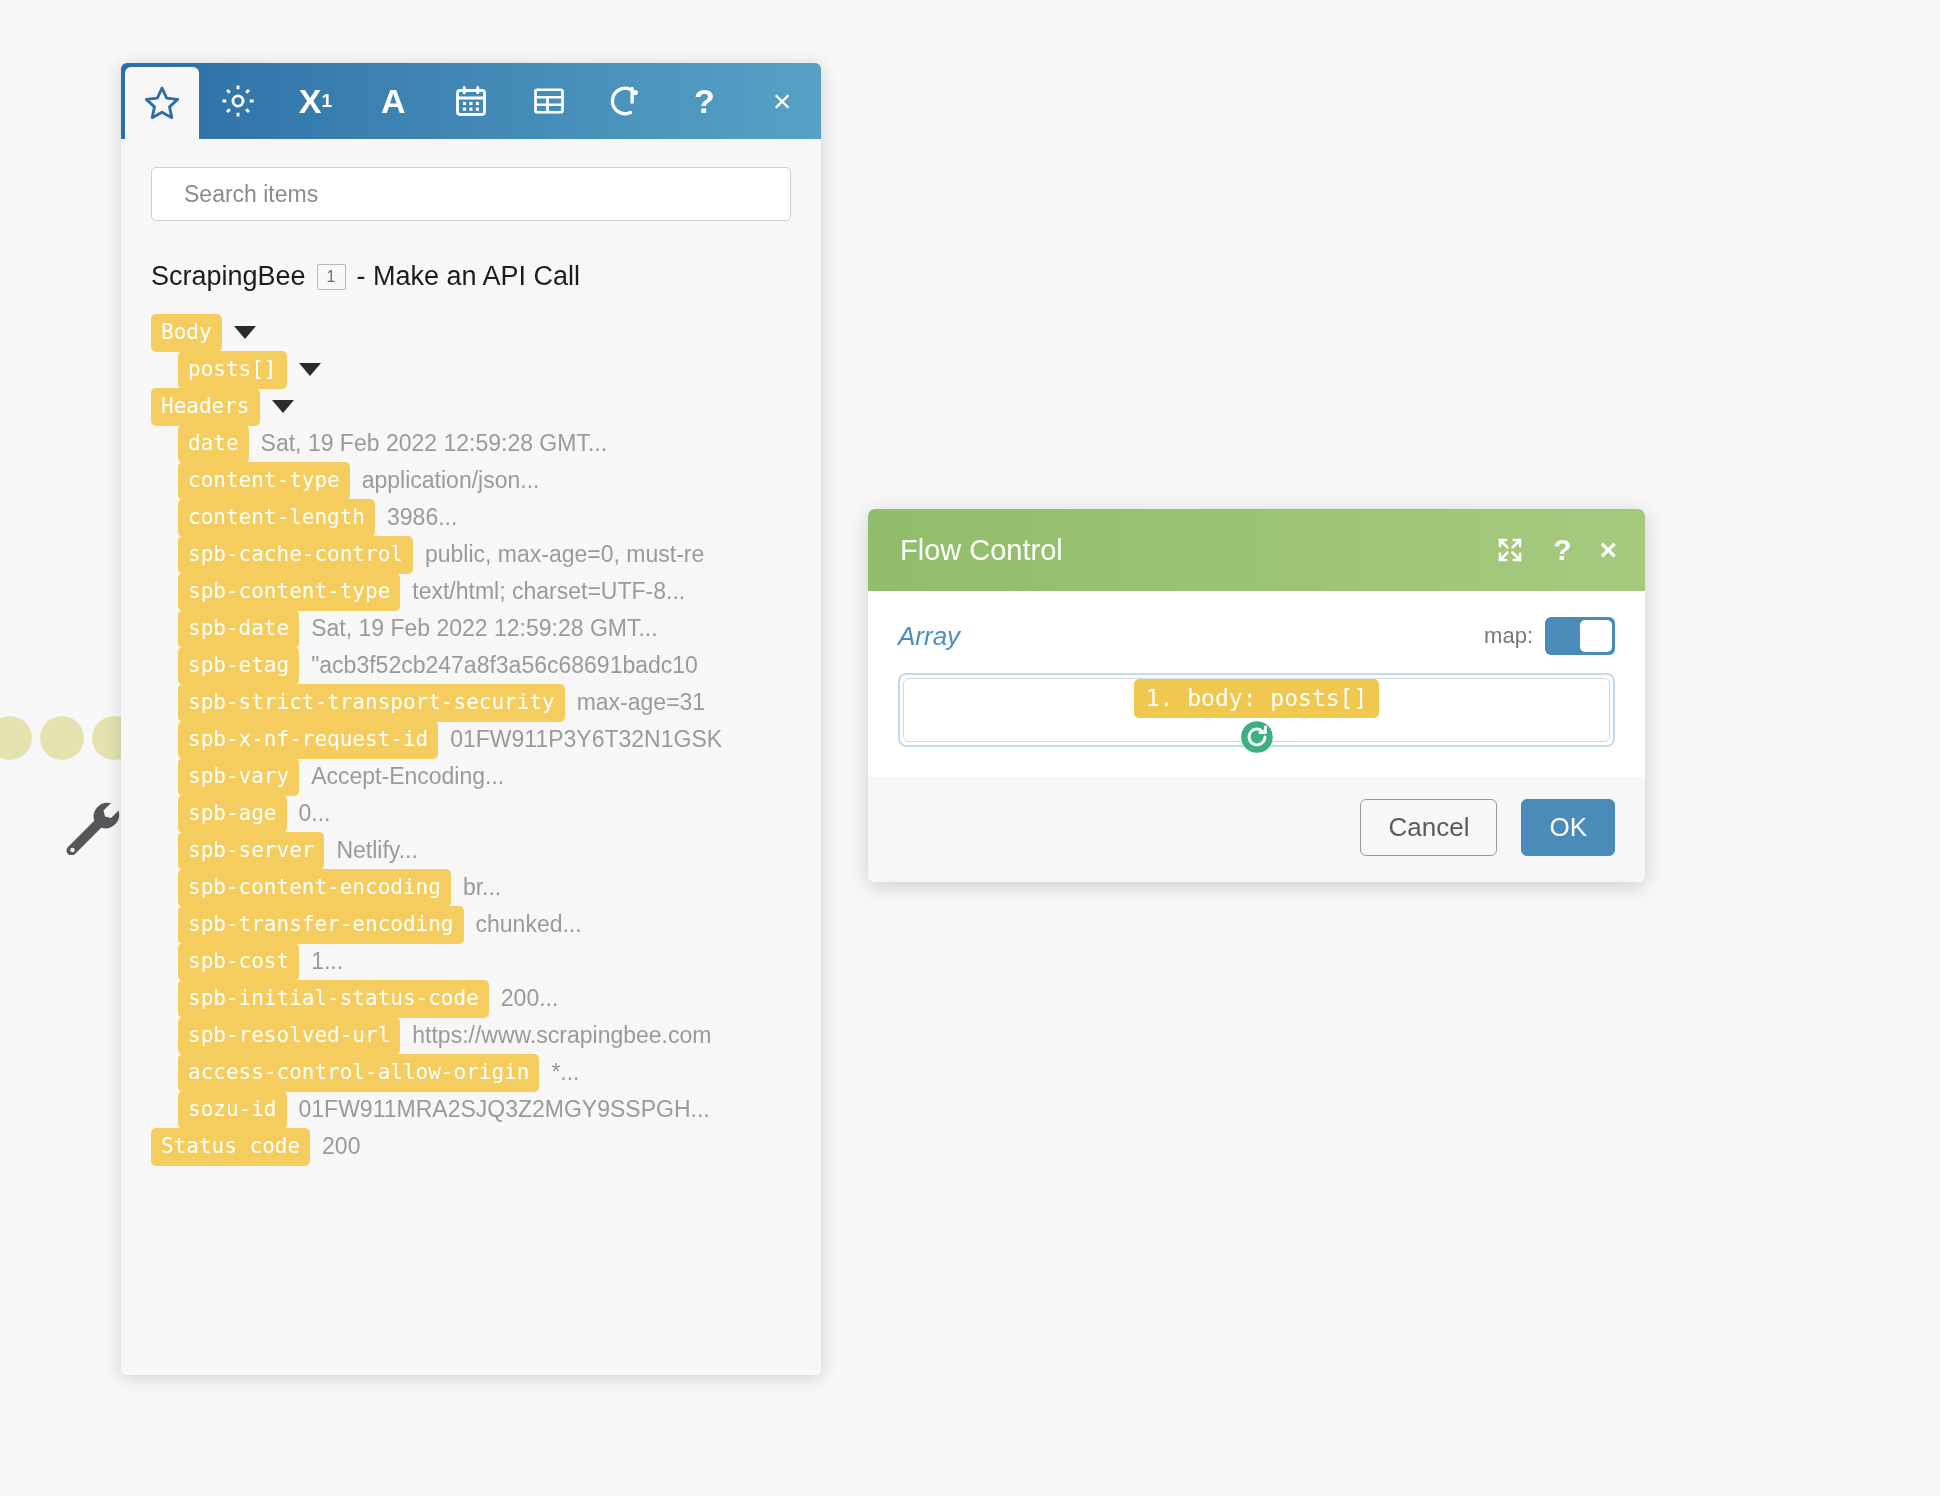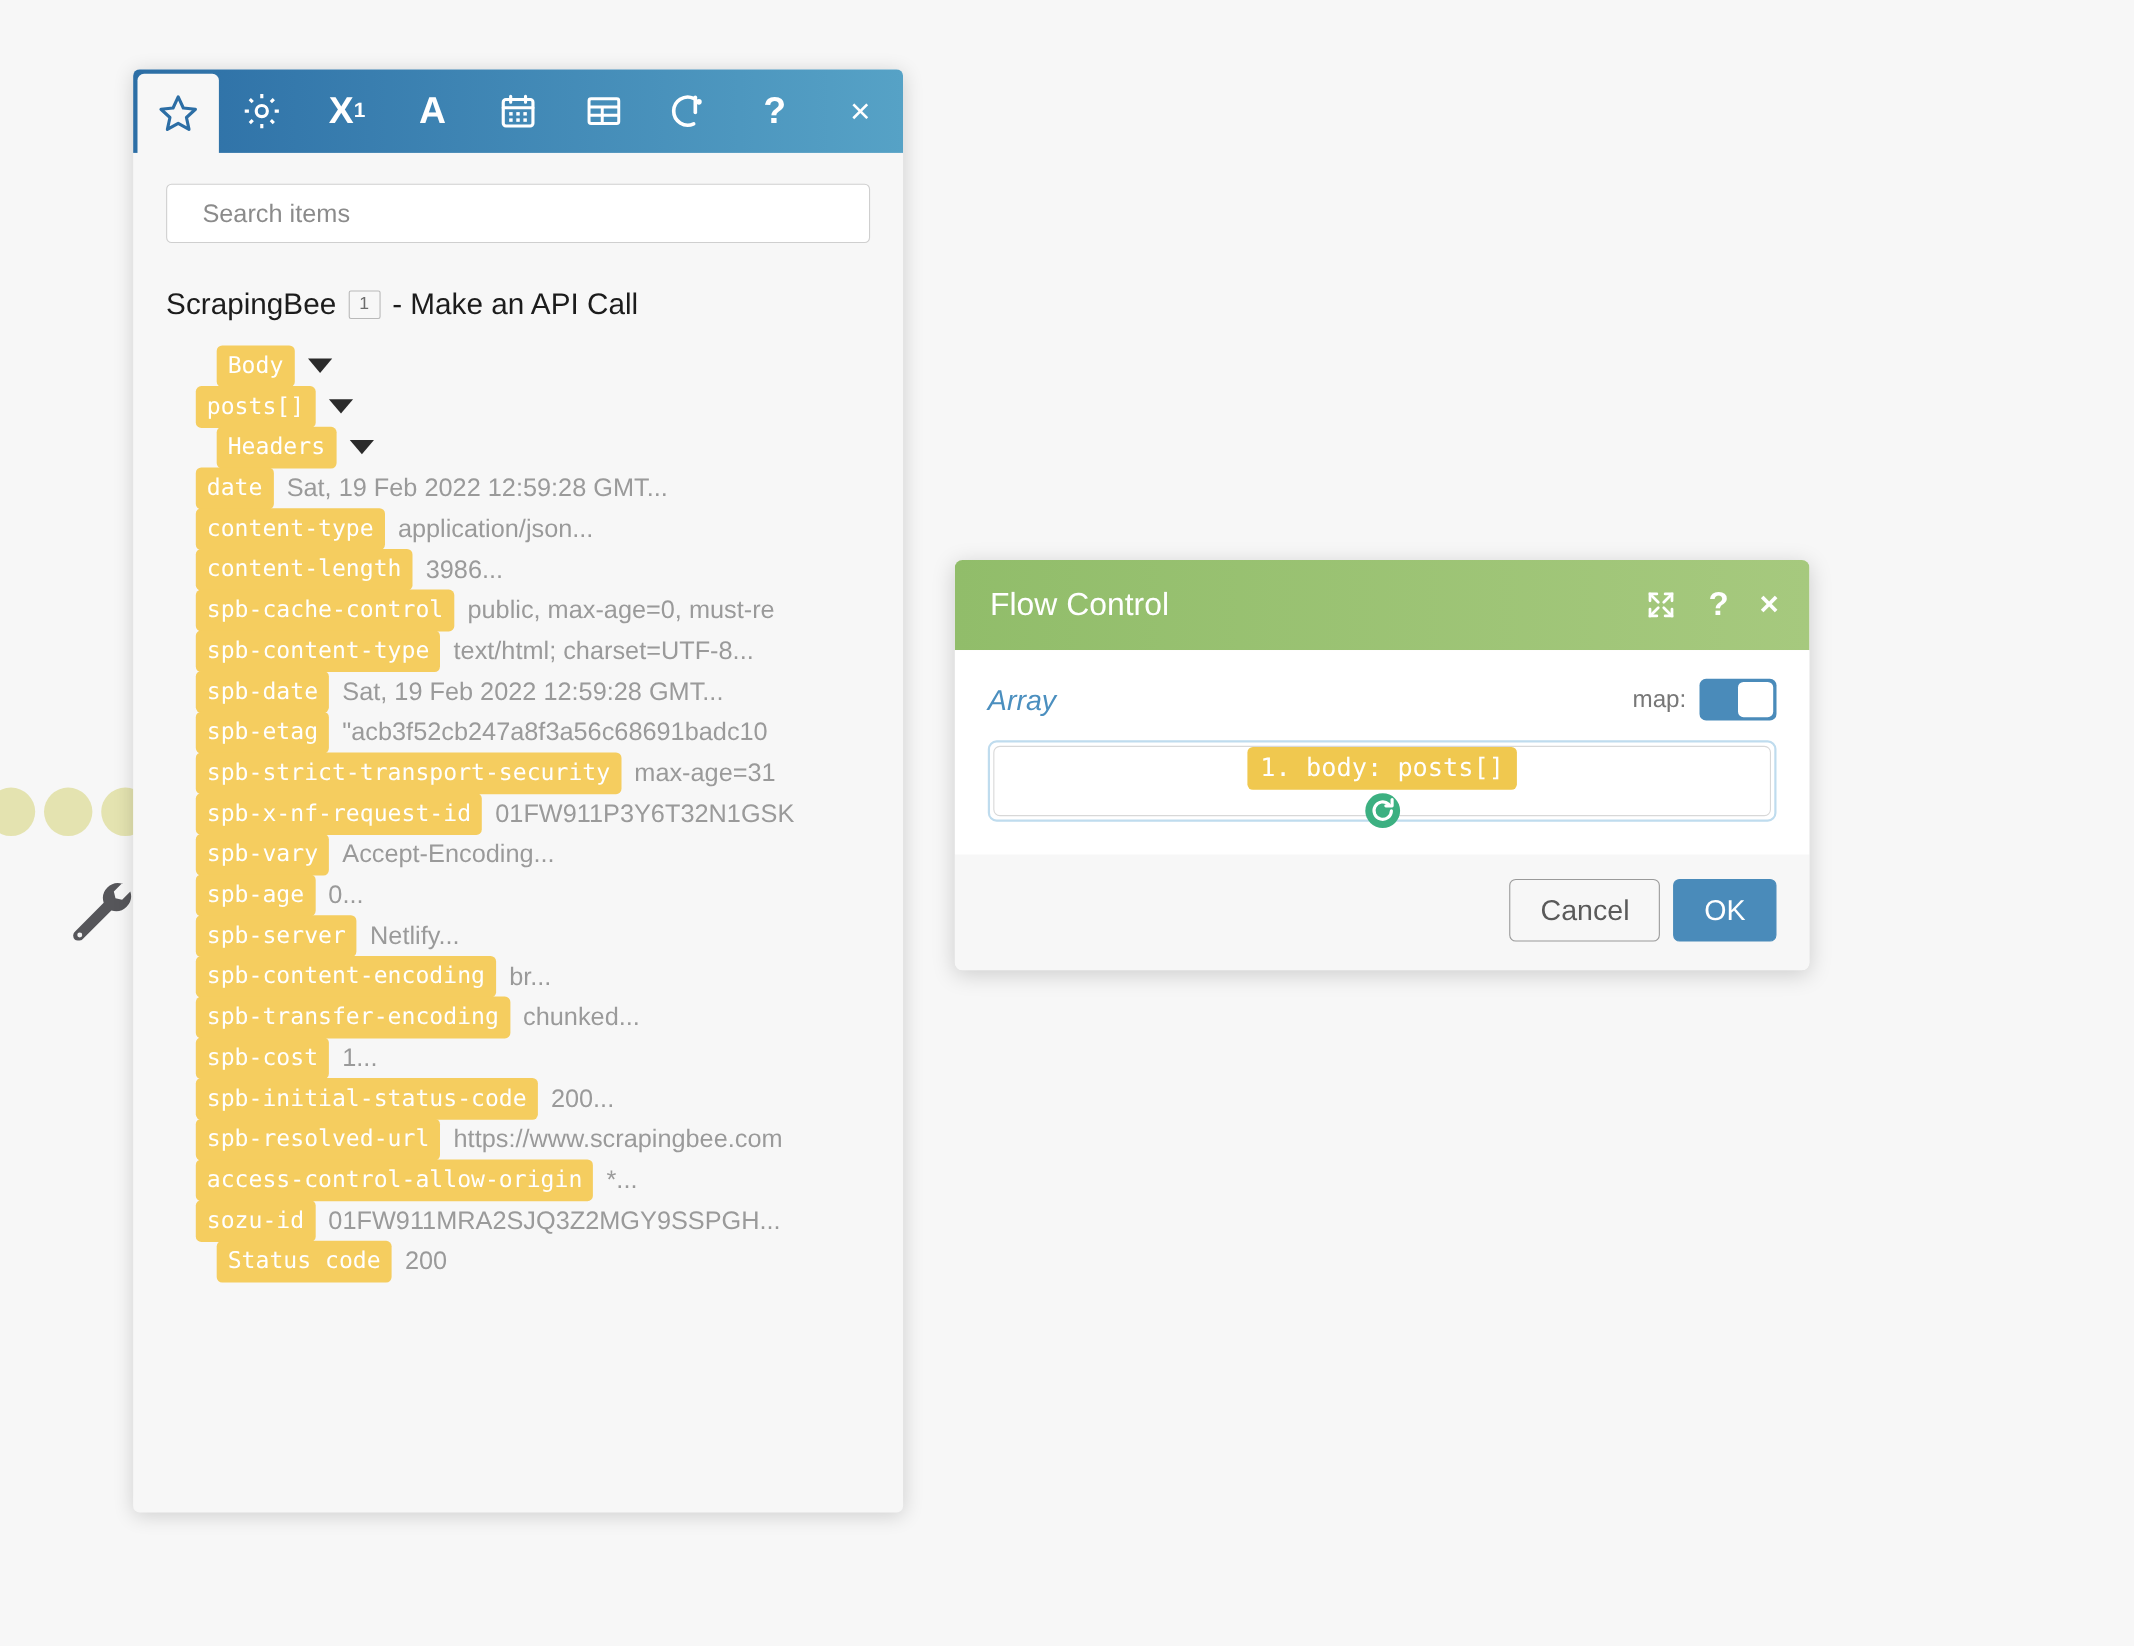--- a/index.html
+++ b/index.html
@@ -172,21 +172,21 @@
   }
   .caret {
     width: 0;
     height: 0;
     border-left: 11px solid transparent;
     border-right: 11px solid transparent;
     border-top: 13px solid #2b2b2b;
     flex: 0 0 auto;
     cursor: pointer;
   }
-  .ind-0 { padding-left: 30px; margin-left: 46px; }
+  .ind-0 { padding-left: 30px; }
   .ind-1 { padding-left: 57px; }
 
   
   .dialog {
     position: absolute;
     left: 868px;
     top: 509px;
     width: 777px;
     border-radius: 7px;
     box-shadow: 0 4px 20px rgba(0,0,0,0.17);
@@ -286,21 +286,21 @@
     height: 38px;
     color: #3cb081;
     flex: 0 0 auto;
     cursor: pointer;
   }
   .dialog-footer {
     background: #f7f7f7;
     padding: 22px 30px 26px 30px;
     display: flex;
     justify-content: flex-end;
-    gap: 12px;
+    gap: 24px;
   }
   .btn {
     font-size: 26px;
     border-radius: 6px;
     padding: 13px 27px;
     cursor: pointer;
     font-family: "Liberation Sans", sans-serif;
     line-height: 1.1;
   }
   .btn-cancel {

